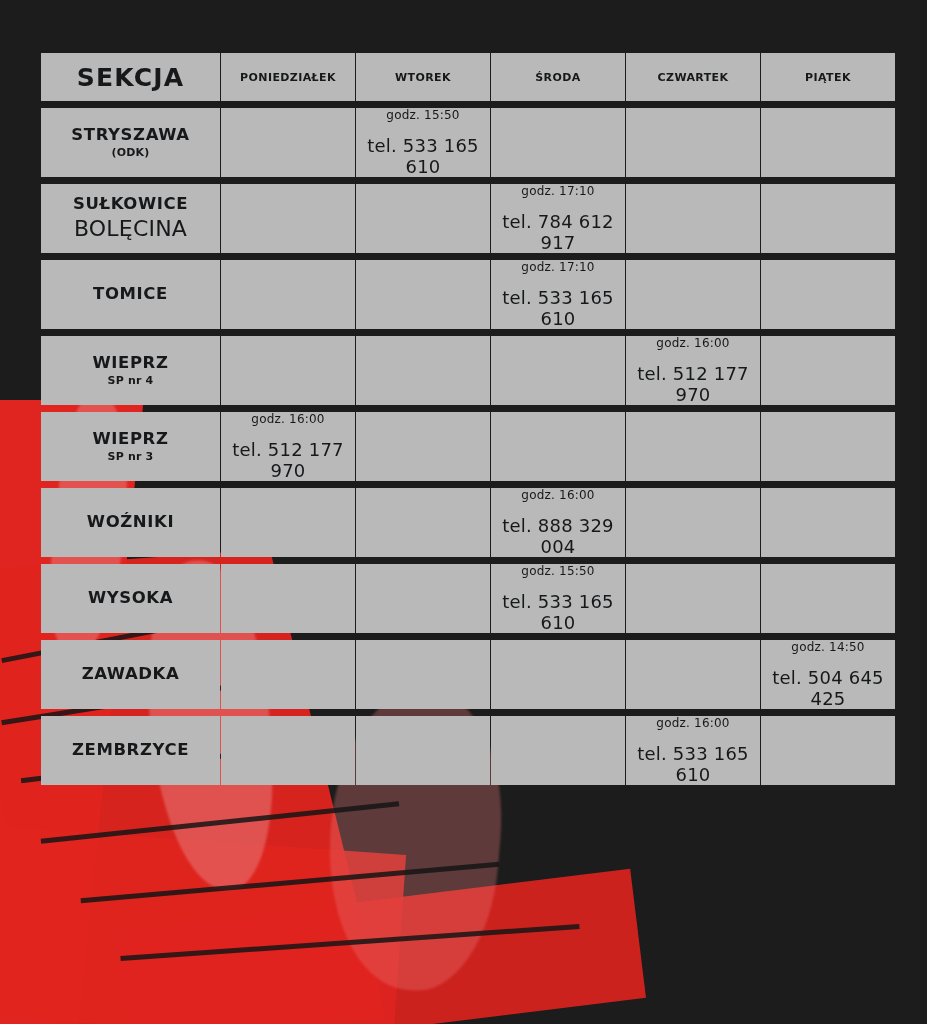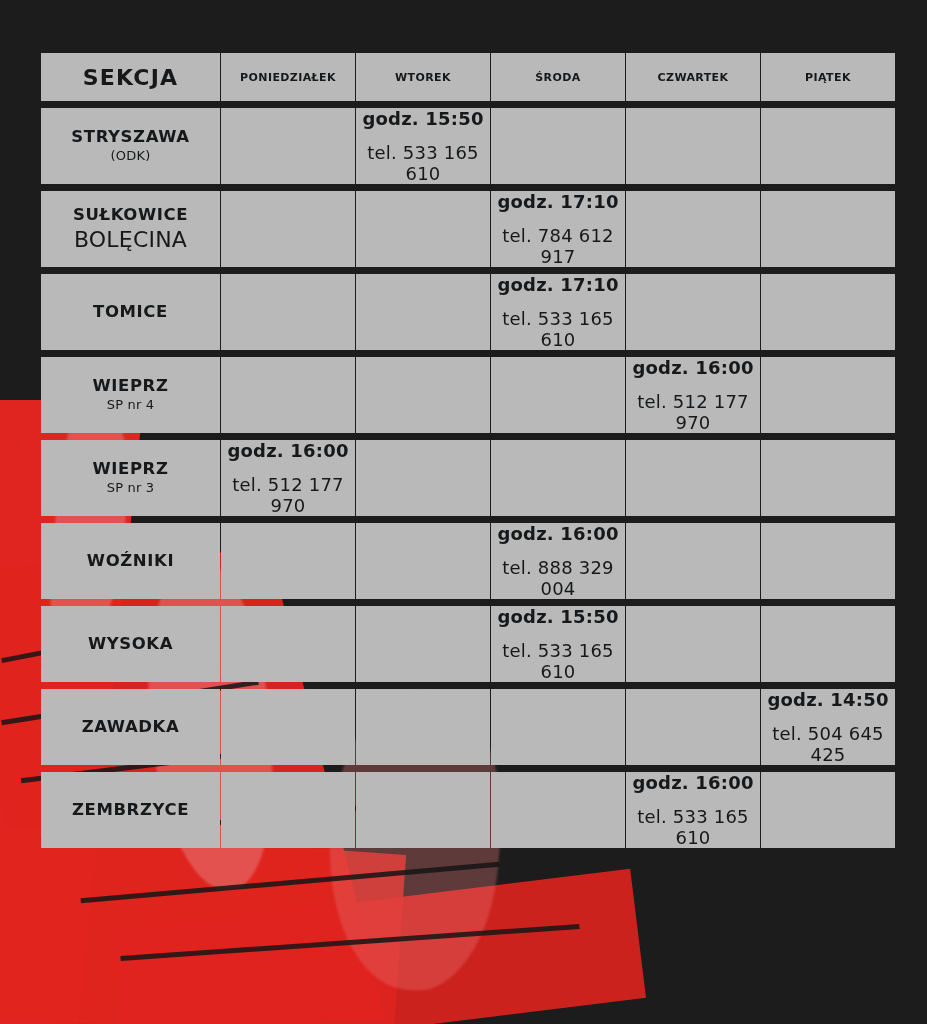--- a/index.html
+++ b/index.html
@@ -125,45 +125,45 @@
   col.c-section { width: 179px; }
   col.c-day     { width: 134px; }
 
   thead th {
     height: 48px;
     font-size: 11px;
     font-weight: 700;
     letter-spacing: .4px;
   }
   thead th.section-head {
-    font-size: 22px;
+    font-size: 25px;
     letter-spacing: 1.2px;
   }
 
   tbody tr td {
     height: 64px;
   }
   td.section-cell {
     font-weight: 700;
     font-size: 16.5px;
     letter-spacing: .6px;
     line-height: 1.15;
     padding: 0 6px;
   }
   td.section-cell .sub {
     display: block;
-    font-weight: 400;
-    font-size: 13px;
+    font-weight: 700;
+    font-size: 11px;
     letter-spacing: .2px;
     margin-top: 2px;
   }
   td.slot .time {
     display: block;
-    font-weight: 700;
-    font-size: 18px;
+    font-weight: 400;
+    font-size: 12px;
     letter-spacing: .2px;
     margin-bottom: 13px;
   }
   td.slot .tel {
     display: block;
     font-weight: 400;
     font-size: 18px;
     letter-spacing: .2px;
   }
   td.translucent { background: rgba(185,185,185,0.72); }

